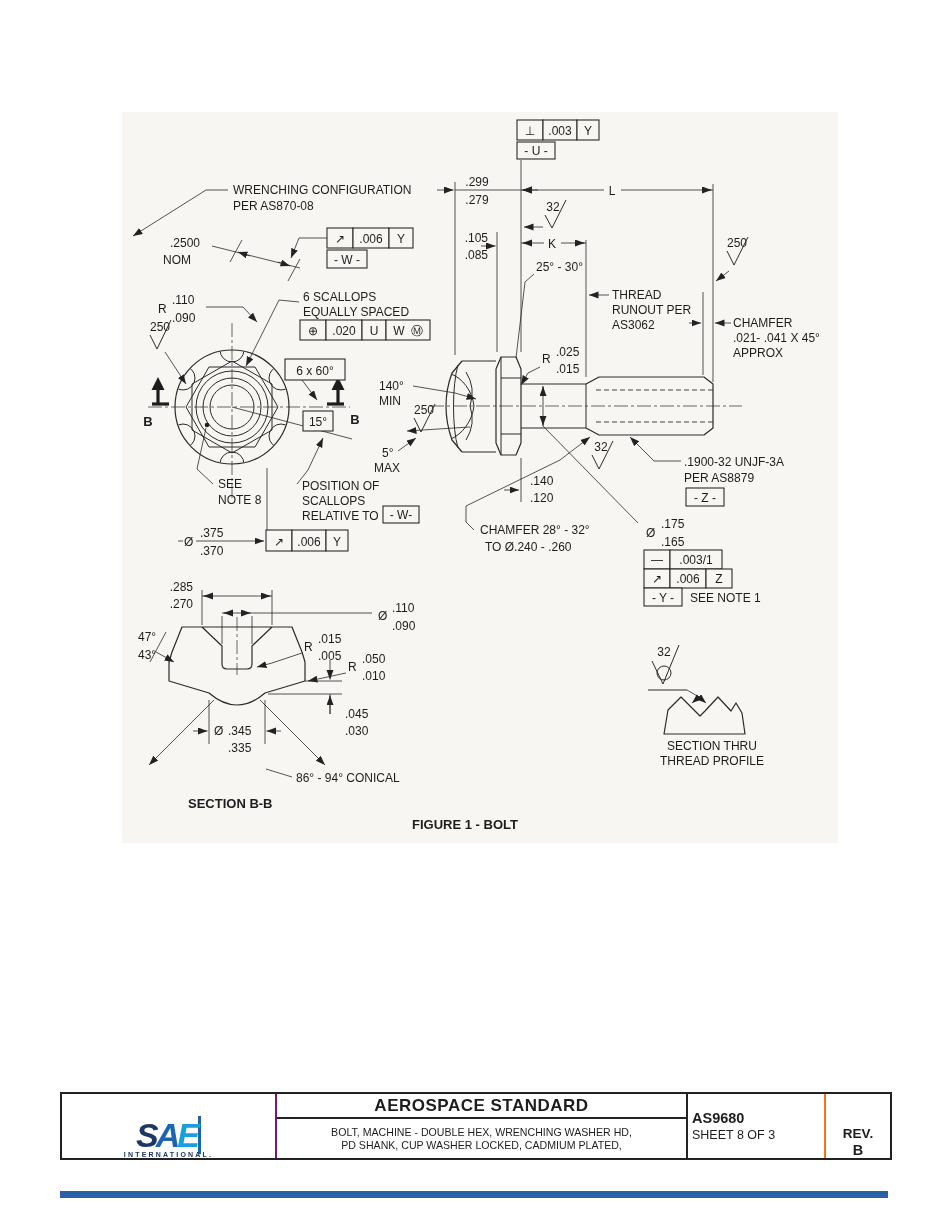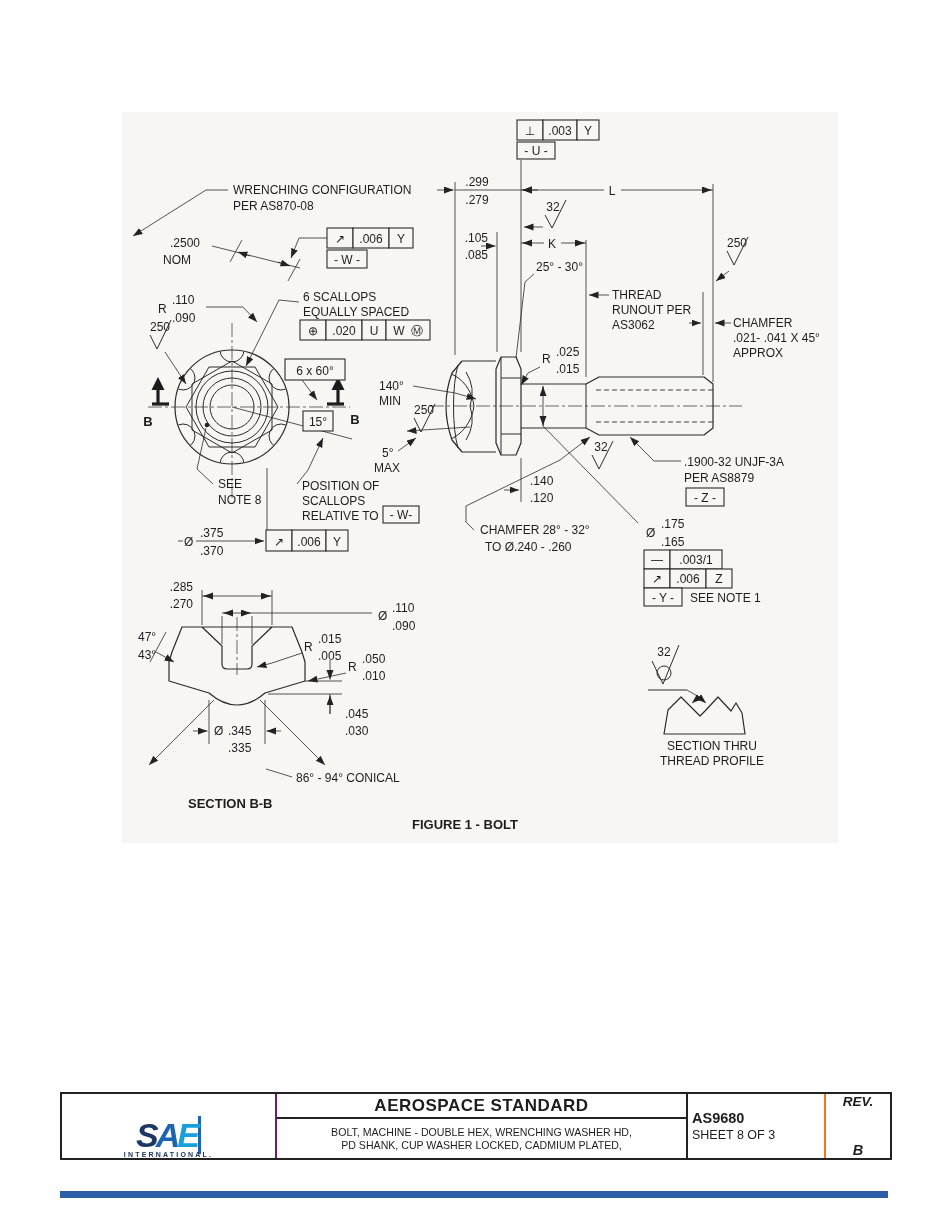--- a/index.html
+++ b/index.html
@@ -30,21 +30,21 @@
   .sae-sub{font-size:7px;font-weight:bold;letter-spacing:2.2px;color:#1b3764;margin-top:1px;}
   .tb-center{flex:1;display:flex;flex-direction:column;border-right:2px solid #222;}
   .tb-title{border-bottom:2px solid #222;text-align:center;font-weight:bold;
             font-size:17px;padding:2px 0 1px 0;letter-spacing:0.5px;}
   .tb-desc{flex:1;display:flex;flex-direction:column;justify-content:center;
            text-align:center;font-size:10.6px;line-height:12.5px;}
   .tb-num{width:132px;border-right:2px solid #f97316;display:flex;flex-direction:column;
           justify-content:center;padding-left:4px;box-sizing:content-box;}
   .tb-docnum{font-weight:bold;font-size:14.5px;}
   .tb-sheet{font-size:12.5px;margin-top:2px;}
-  .tb-rev{width:64px;display:flex;flex-direction:column;align-items:center;justify-content:space-between;font-style:italic;}
+  .tb-rev{width:64px;display:flex;flex-direction:column;align-items:center;justify-content:flex-end;}
   .tb-revlabel{font-weight:bold;font-size:13.5px;}
   .tb-revval{font-weight:bold;font-size:14.5px;margin-top:1px;}
   #bluebar{position:absolute;left:60px;top:1191px;width:828px;height:7px;background:#2e5ea7;}
 </style>
 </head>
 <body>
 
 <div id="page">
 
 <svg width="950" height="1230" viewBox="0 0 950 1230" style="position:absolute;left:0;top:0;">

